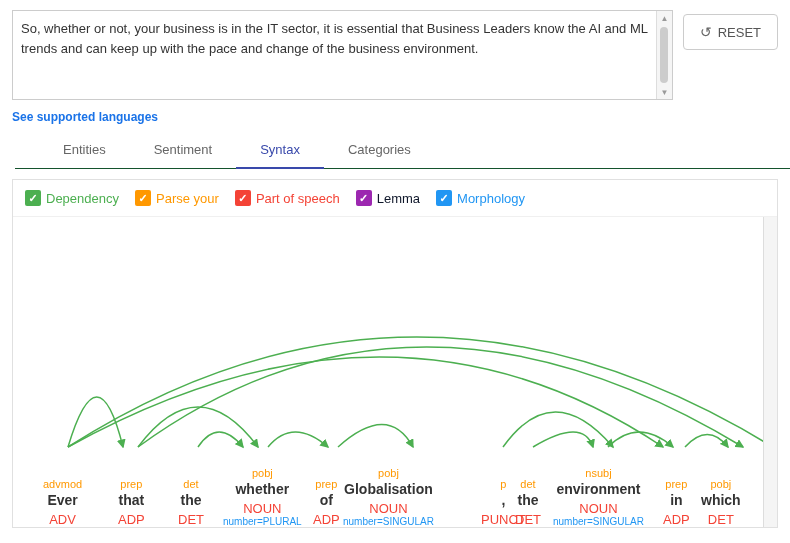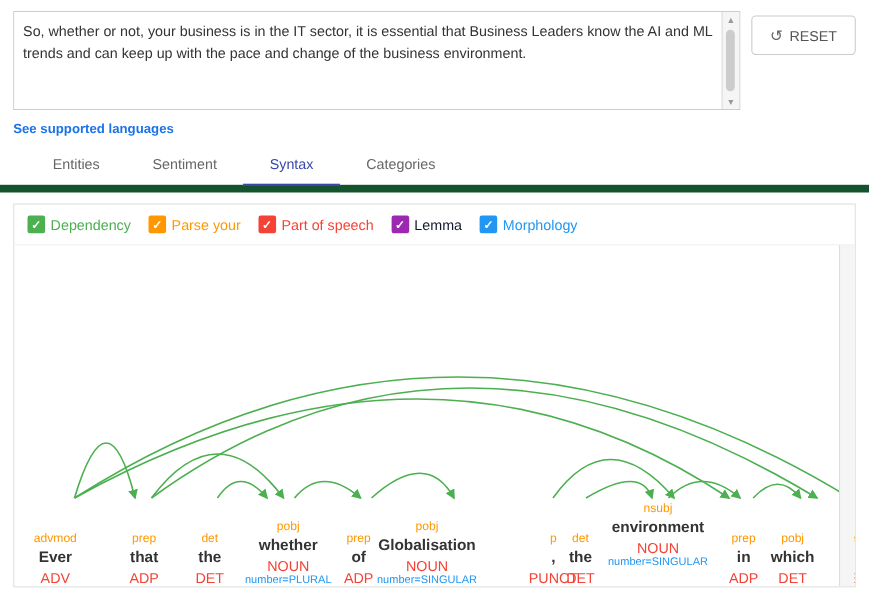--- a/index.html
+++ b/index.html
@@ -95,22 +95,23 @@
     .see-languages {
       padding: 0 12px 8px;
       font-size: 12px;
       color: #1a73e8;
       cursor: pointer;
       font-weight: bold;
     }
 
     .tabs-bar {
       display: flex;
-      border-bottom: 7px solid #14532d;
+      border-bottom: 1px solid #14532d;
       padding: 0 24px;
+      margin-left: 15px;
     }
 
     .tab {
       padding: 10px 24px;
       font-size: 13px;
       color: #666;
       cursor: pointer;
       border-bottom: 2px solid transparent;
       margin-bottom: -1px;
     }
@@ -314,21 +315,21 @@
 
         <path d="M 55,230 Q 400,10 760,230" fill="none" stroke="#4caf50" stroke-width="1.5" marker-end="url(#arrow)"></path>
 
         <defs>
           <marker id="arrow" markerWidth="6" markerHeight="6" refX="5" refY="3" orient="auto">
             <path d="M0,0 L6,3 L0,6 Z" fill="#4caf50"></path>
           </marker>
         </defs>
       </svg>
 
-      <div class="token-col" style="left:18px; bottom:0;">
+      <div class="token-col" style="left:30px; bottom:0;">
         <div class="dep-label">advmod</div>
         <div class="token-word">Ever</div>
         <div class="pos-tag">ADV</div>
       </div>
 
       <div class="token-col" style="left:105px; bottom:0;">
         <div class="dep-label">prep</div>
         <div class="token-word">that</div>
         <div class="pos-tag">ADP</div>
       </div>
@@ -364,21 +365,21 @@
         <div class="token-word">,</div>
         <div class="pos-tag">PUNCT</div>
       </div>
 
       <div class="token-col" style="left:502px; bottom:0;">
         <div class="dep-label">det</div>
         <div class="token-word">the</div>
         <div class="pos-tag">DET</div>
       </div>
 
-      <div class="token-col" style="left:540px; bottom:16px;">
+      <div class="token-col" style="left:540px; bottom:0;">
         <div class="dep-label">nsubj</div>
         <div class="token-word">environment</div>
         <div class="pos-tag">NOUN</div>
         <div class="morph-tag">number=SINGULAR</div>
       </div>
 
       <div class="token-col" style="left:650px; bottom:0;">
         <div class="dep-label">prep</div>
         <div class="token-word">in</div>
         <div class="pos-tag">ADP</div>

